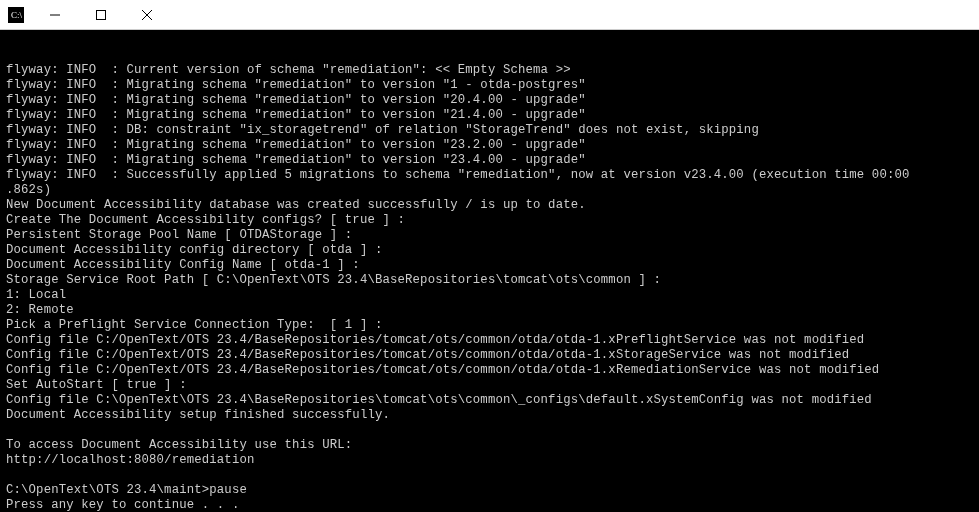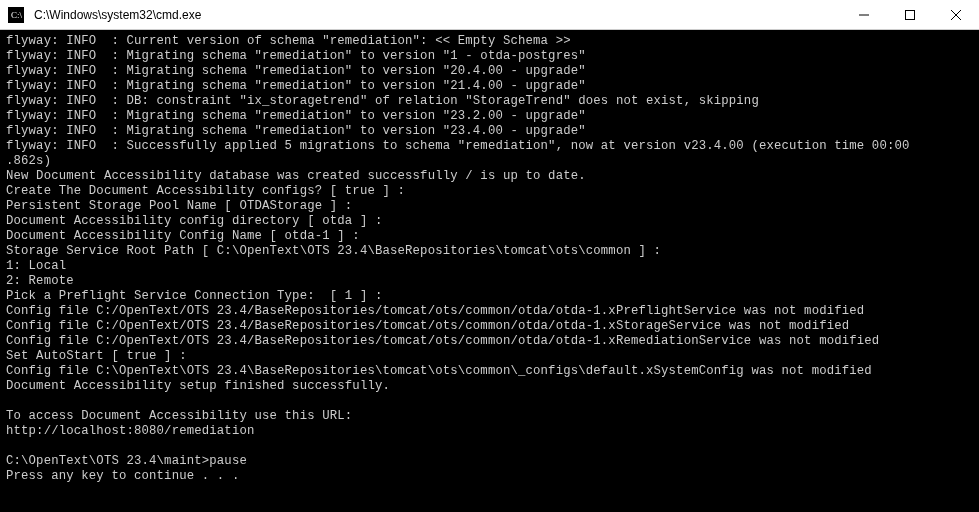--- a/index.html
+++ b/index.html
@@ -56,34 +56,34 @@
     .terminal {
       flex: 1;
       background: #000;
       color: #ccc;
       font-size: 12.3px;
       line-height: 15px;
       padding: 4px 6px;
       white-space: pre;
       overflow: hidden;
       letter-spacing: 0.15px;
+      margin-top: 29px;
     }
     .line { white-space: pre; }
   </style>
 </head>
 <body>
 
 <div class="titlebar">
   <div class="icon-slot">
     <svg class="cmd-svg" viewBox="0 0 16 16">
       <rect x="0" y="0" width="16" height="16" fill="#000"></rect>
       <text x="3" y="11" font-size="9" fill="#fff" font-family="Consolas">C:\</text>
     </svg>
   </div>
-  <div class="title-text">C:\Windows\system32\cmd.exe</div>
   <div class="win-controls">
     <button class="win-btn">
       <svg viewBox="0 0 10 10">
           <line x1="0" y1="5" x2="10" y2="5" stroke="currentColor" stroke-width="1"></line>
         </svg>
     </button>
     <button class="win-btn">
       <svg viewBox="0 0 10 10">
           <rect x="0.5" y="0.5" width="9" height="9" fill="none" stroke="currentColor" stroke-width="1"></rect>
         </svg>

